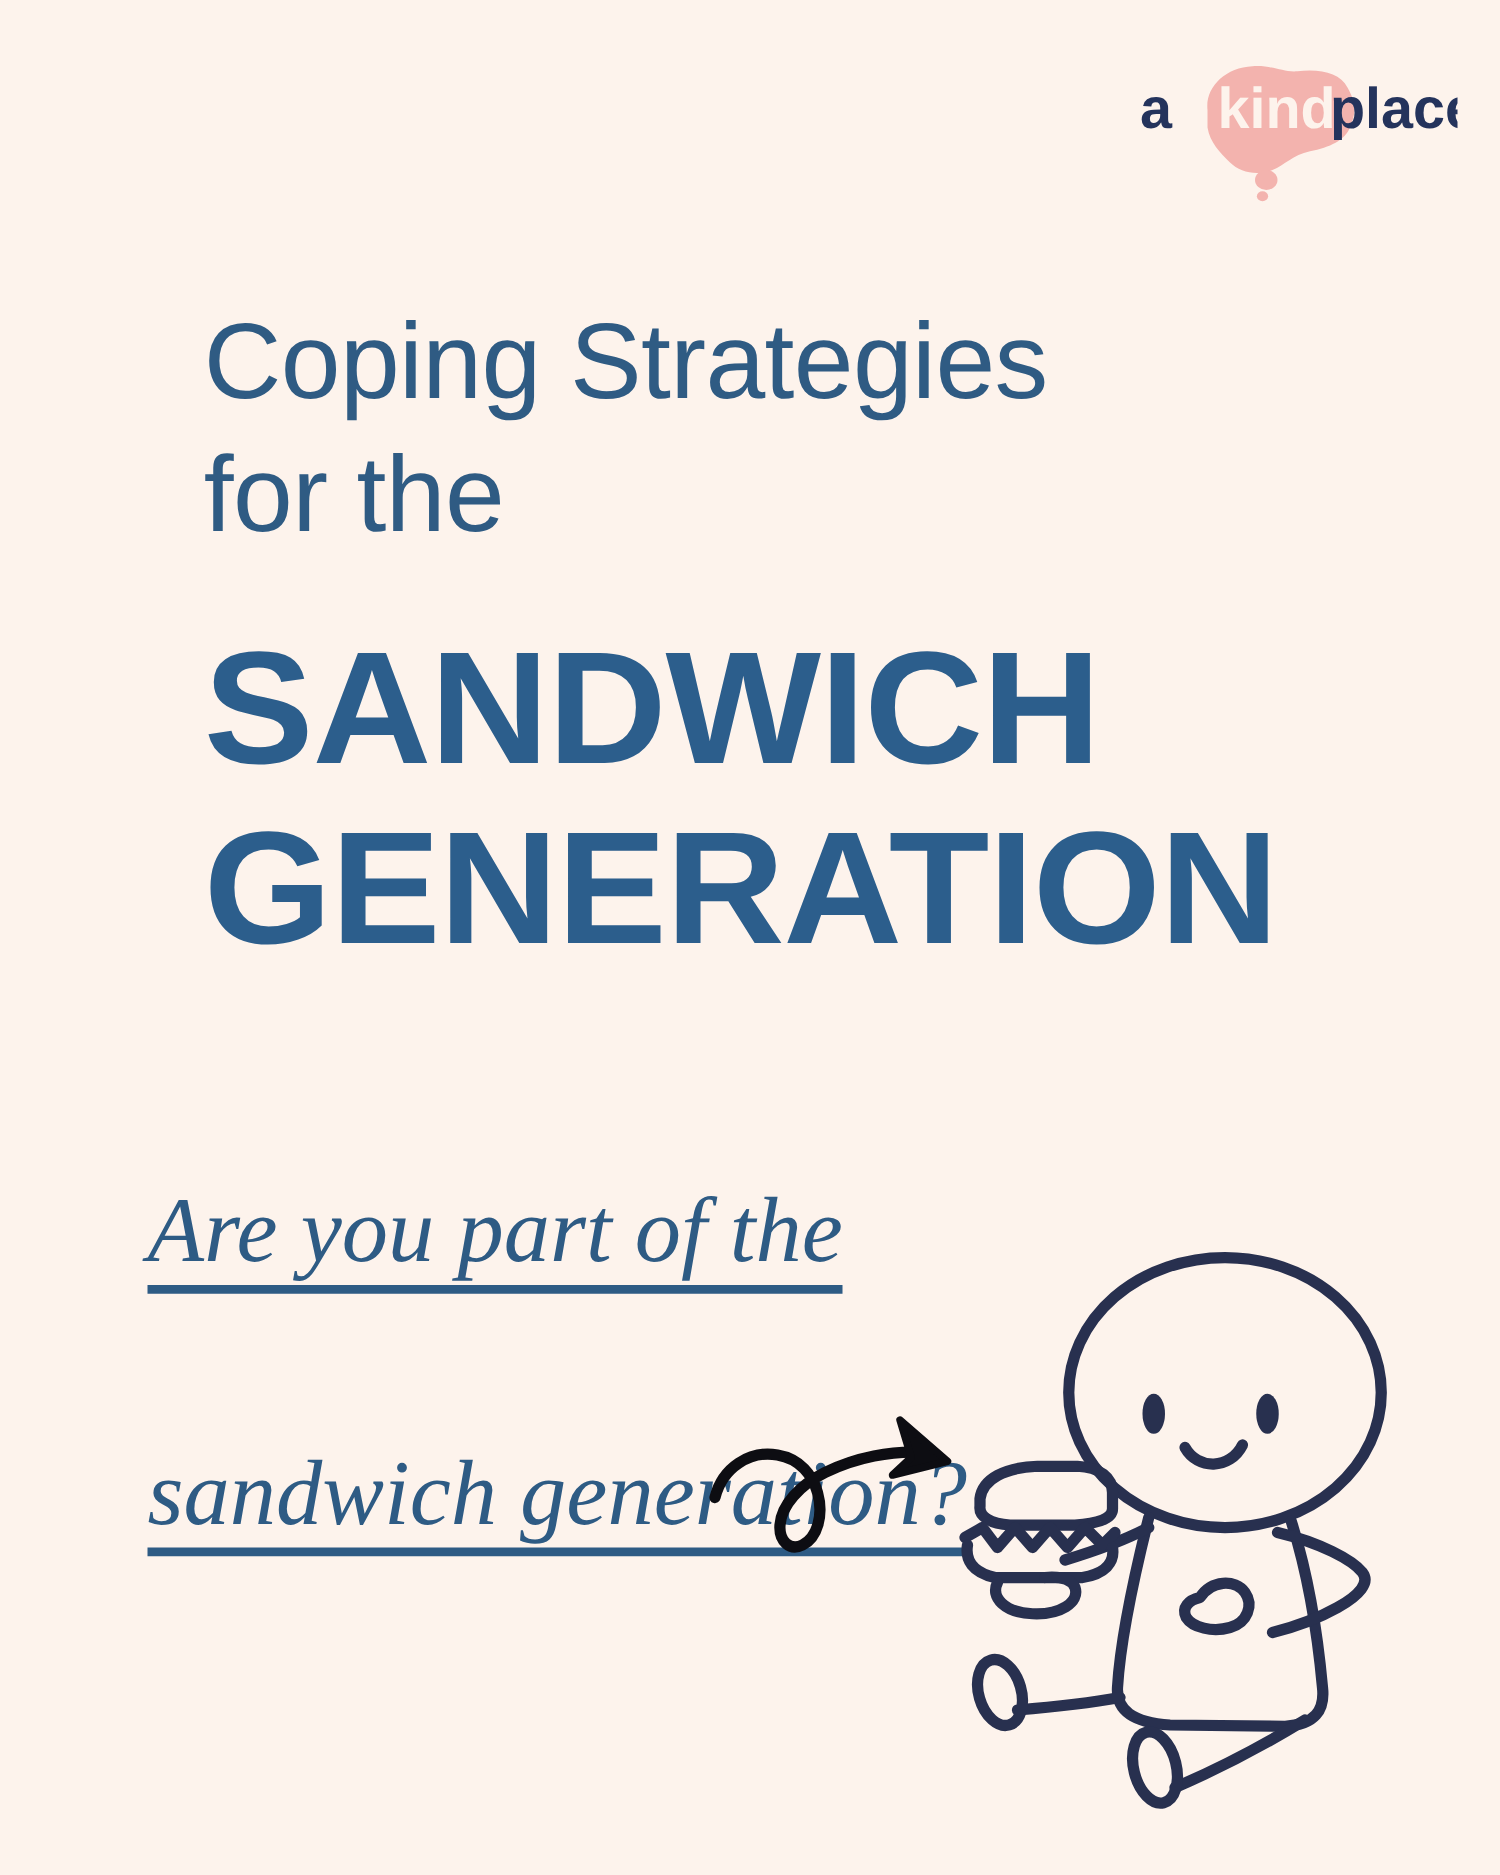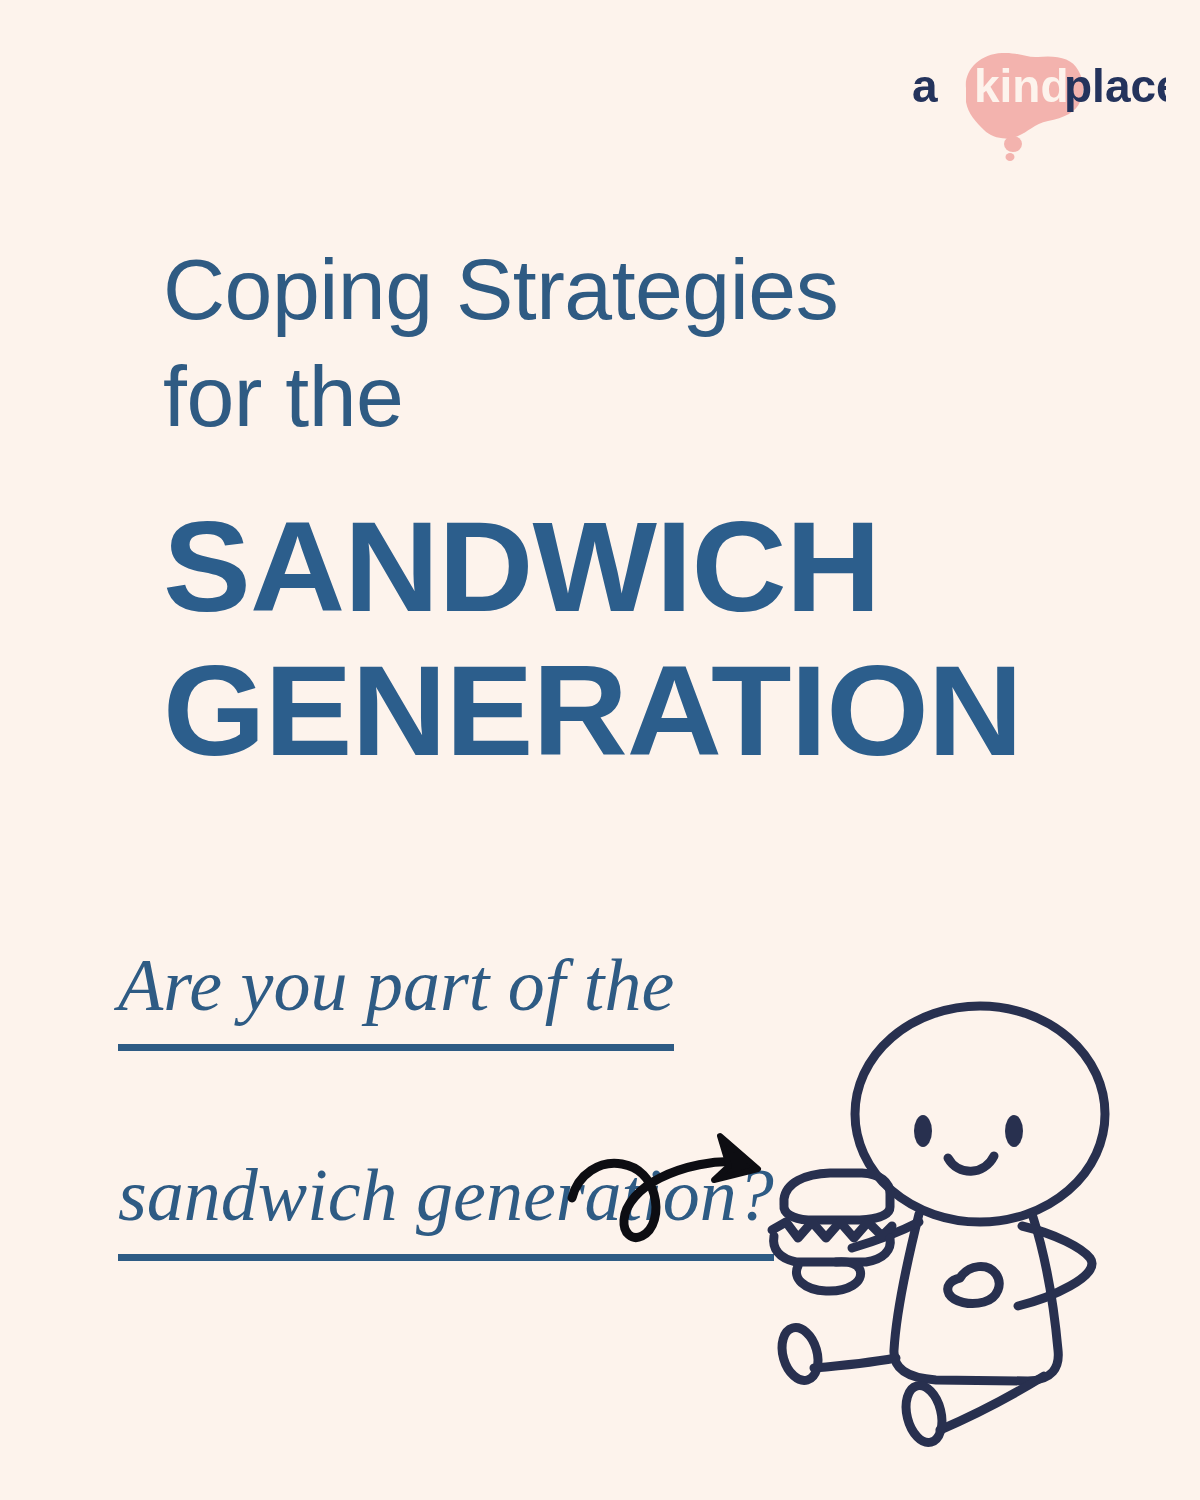--- a/index.html
+++ b/index.html
@@ -73,21 +73,21 @@
     width: 900px;
     font-family: "Liberation Serif", serif;
     font-style: italic;
     font-size: 74px;
     line-height: 1.42;
     color: #2E5B84;
     white-space: pre-line;
   }
   #subtitle .u {
     border-bottom: 7px solid #2E5B84;
-    padding-bottom: 18px;
+    padding-bottom: 2px;
   }
 
   
   #callout {
     position: absolute;
     left: 272px;
     top: 1152px;
     font-family: "Liberation Sans", sans-serif;
     font-weight: 700;
     font-size: 46px;

